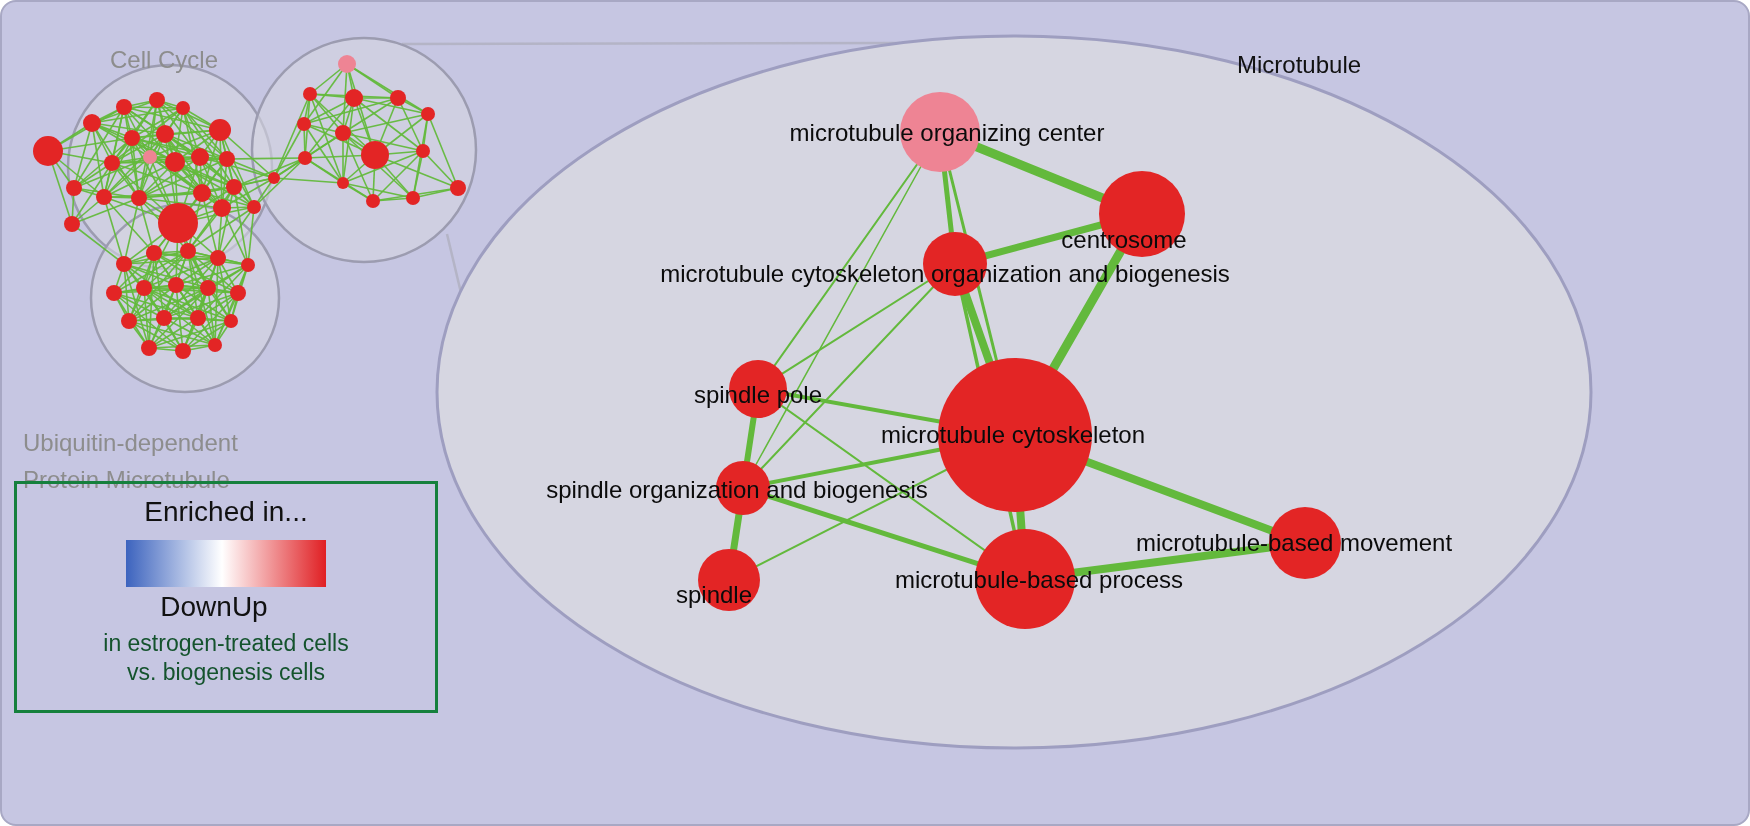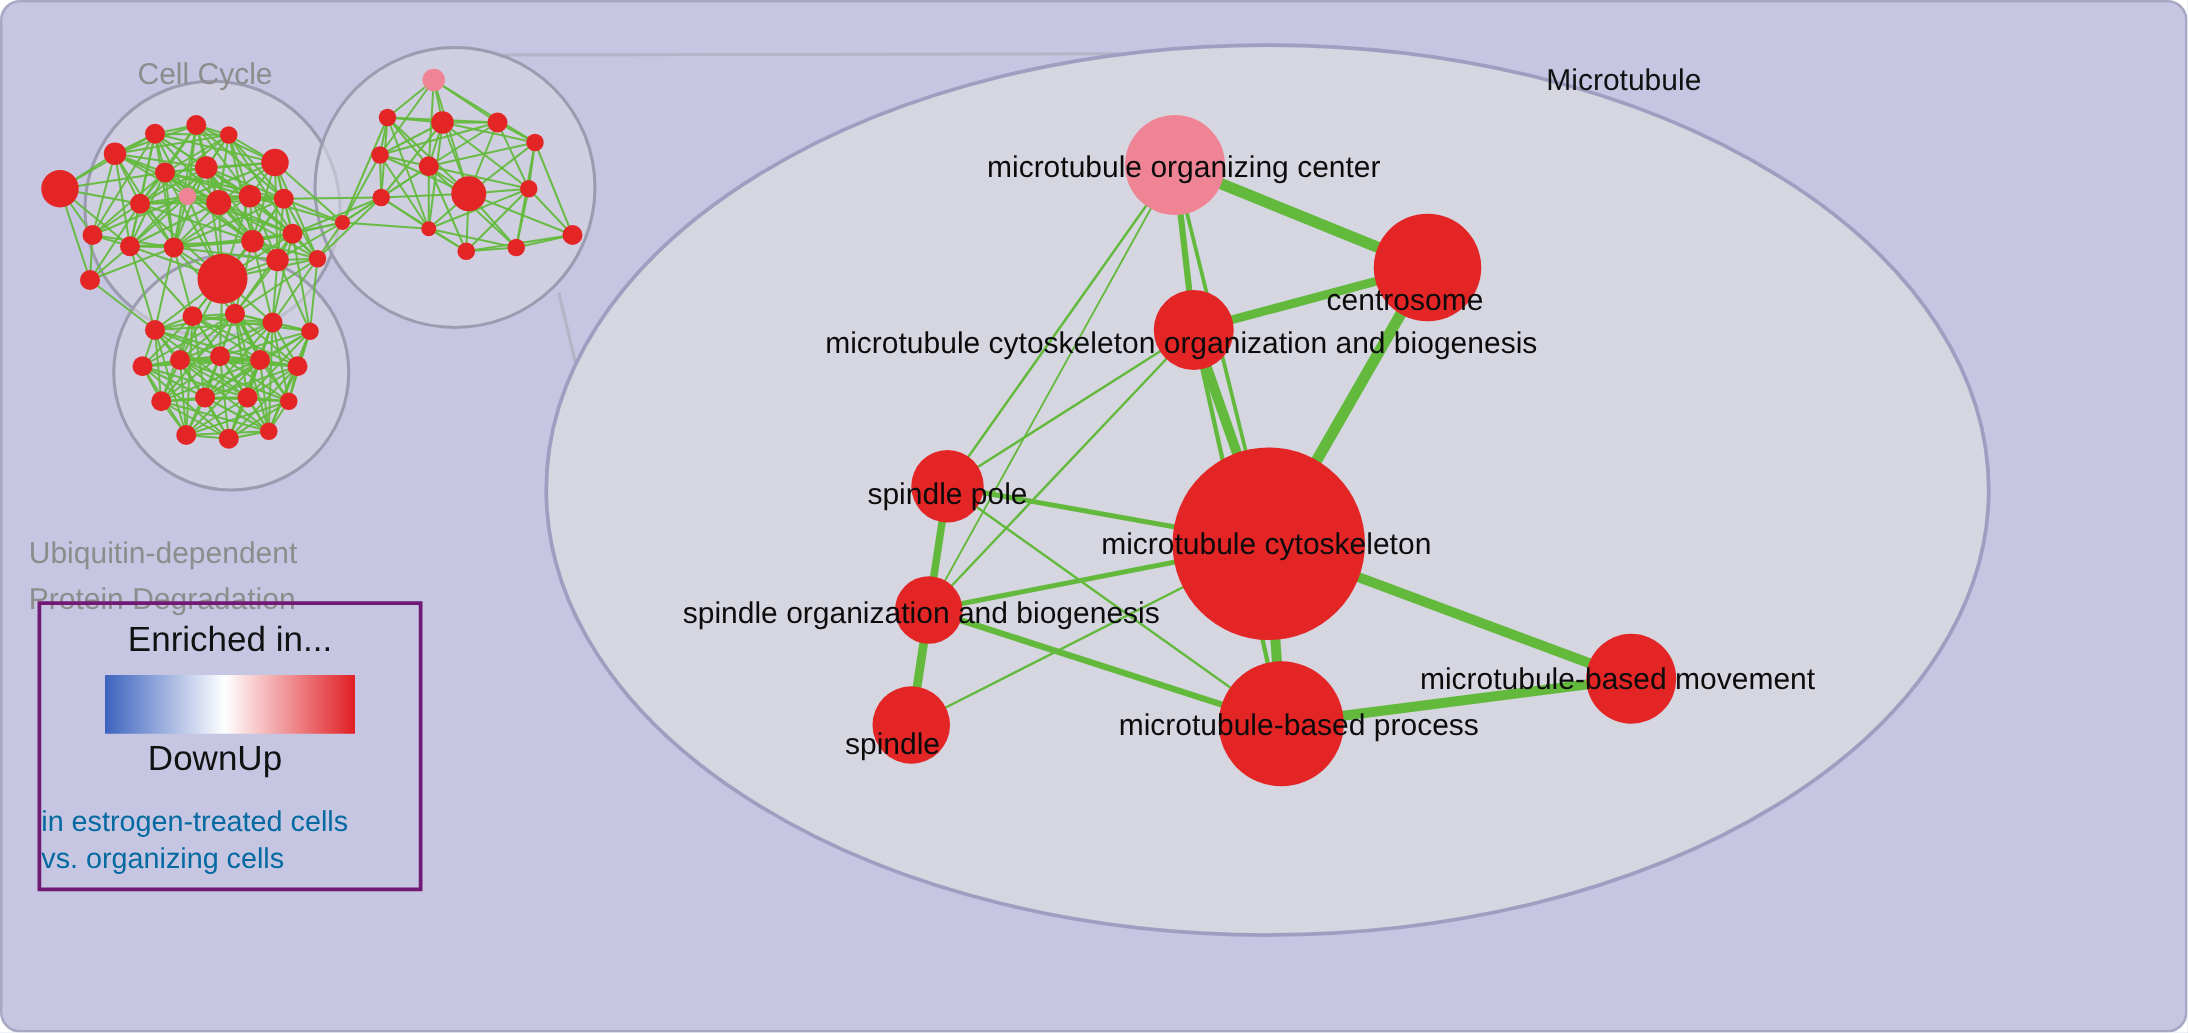--- a/index.html
+++ b/index.html
@@ -13,30 +13,30 @@
   svg { position:absolute; left:0; top:0; }
   .lbl { position:absolute; color:#8d8d8d; font-size:24px; }
   .lbl.cell-cycle { left:108px; top:44px; }
   .lbl.ubiq { left:21px; top:382px; line-height:37px;margin-top:40px; }
   .lbl.title { left:1235px; top:44px; width:300px; text-align:left; color:#111111; line-height:37px; }
   .node-label {
     font-family:"Liberation Sans","DejaVu Sans",sans-serif;
     font-size:24px; fill:#0b0b0b; text-anchor:middle;
   }
   .legend {
-    position:absolute; left:28px; top:479px; width:308px; height:232px;
-    border:3px solid #701a75; box-sizing:border-box;
+    position:absolute; left:12px; top:479px; width:424px; height:232px;
+    border:3px solid #15803d; box-sizing:border-box;
   }
   .legend-title { margin-top:12px; text-align:center; font-size:28px; color:#111; }
   .legend-bar { width:200px; height:47px; margin:12px auto 0 auto; }
   .legend-row {
     display:flex; justify-content:center;
     padding:4px 70px 0 46px; font-size:28px; color:#111;
   }
-  .legend-caption { margin-top:20px; font-size:23px; line-height:29px; color:#0369a1; }
+  .legend-caption { margin-top:6px; text-align:center; font-size:23px; line-height:29px; color:#14532d; }
 </style>
 </head>
 <body>
 
 <div class="stage">
   <svg id="net" width="1750" height="826" viewBox="0 0 1750 826">
       <line x1="400" y1="42" x2="898" y2="41" stroke="#b4b4c6" stroke-width="2.5"></line>
       <line x1="445" y1="232" x2="529" y2="585" stroke="#b4b4c6" stroke-width="2.5"></line>
       <ellipse cx="1012" cy="390" rx="577" ry="356" fill="#d6d6e1" stroke="#9e9ec0" stroke-width="3"></ellipse>
       <line x1="938" y1="130" x2="1140" y2="212" stroke="#63b93c" stroke-width="9" stroke-linecap="round"></line>
@@ -491,32 +491,32 @@
       <circle cx="229" cy="319" r="7" fill="#e32525"></circle>
       <circle cx="147" cy="346" r="8" fill="#e32525"></circle>
       <circle cx="181" cy="349" r="8" fill="#e32525"></circle>
       <circle cx="213" cy="343" r="7" fill="#e32525"></circle>
     </svg>
 
   <div class="lbl cell-cycle">Cell Cycle</div>
 
   <div class="lbl ubiq">
     <div>Ubiquitin-dependent</div>
-    <div>Protein Degradation</div>
+    <div>Protein Microtubule</div>
   </div>
 
   <div class="lbl title">
     <div>Microtubule</div>
   </div>
 
   <div class="legend">
     <div class="legend-title">Enriched in...</div>
     <div class="legend-bar" id="legend-bar" style="background: linear-gradient(90deg, rgb(60, 99, 190), rgb(255, 255, 255) 48%, rgb(224, 31, 35));"></div>
     <div class="legend-row">
       <span>Down</span>
       <span>Up</span>
     </div>
     <div class="legend-caption">
       <div>in estrogen-treated cells</div>
-      <div>vs. organizing cells</div>
+      <div>vs. biogenesis cells</div>
     </div>
   </div>
 </div>
 
 </body></html>

